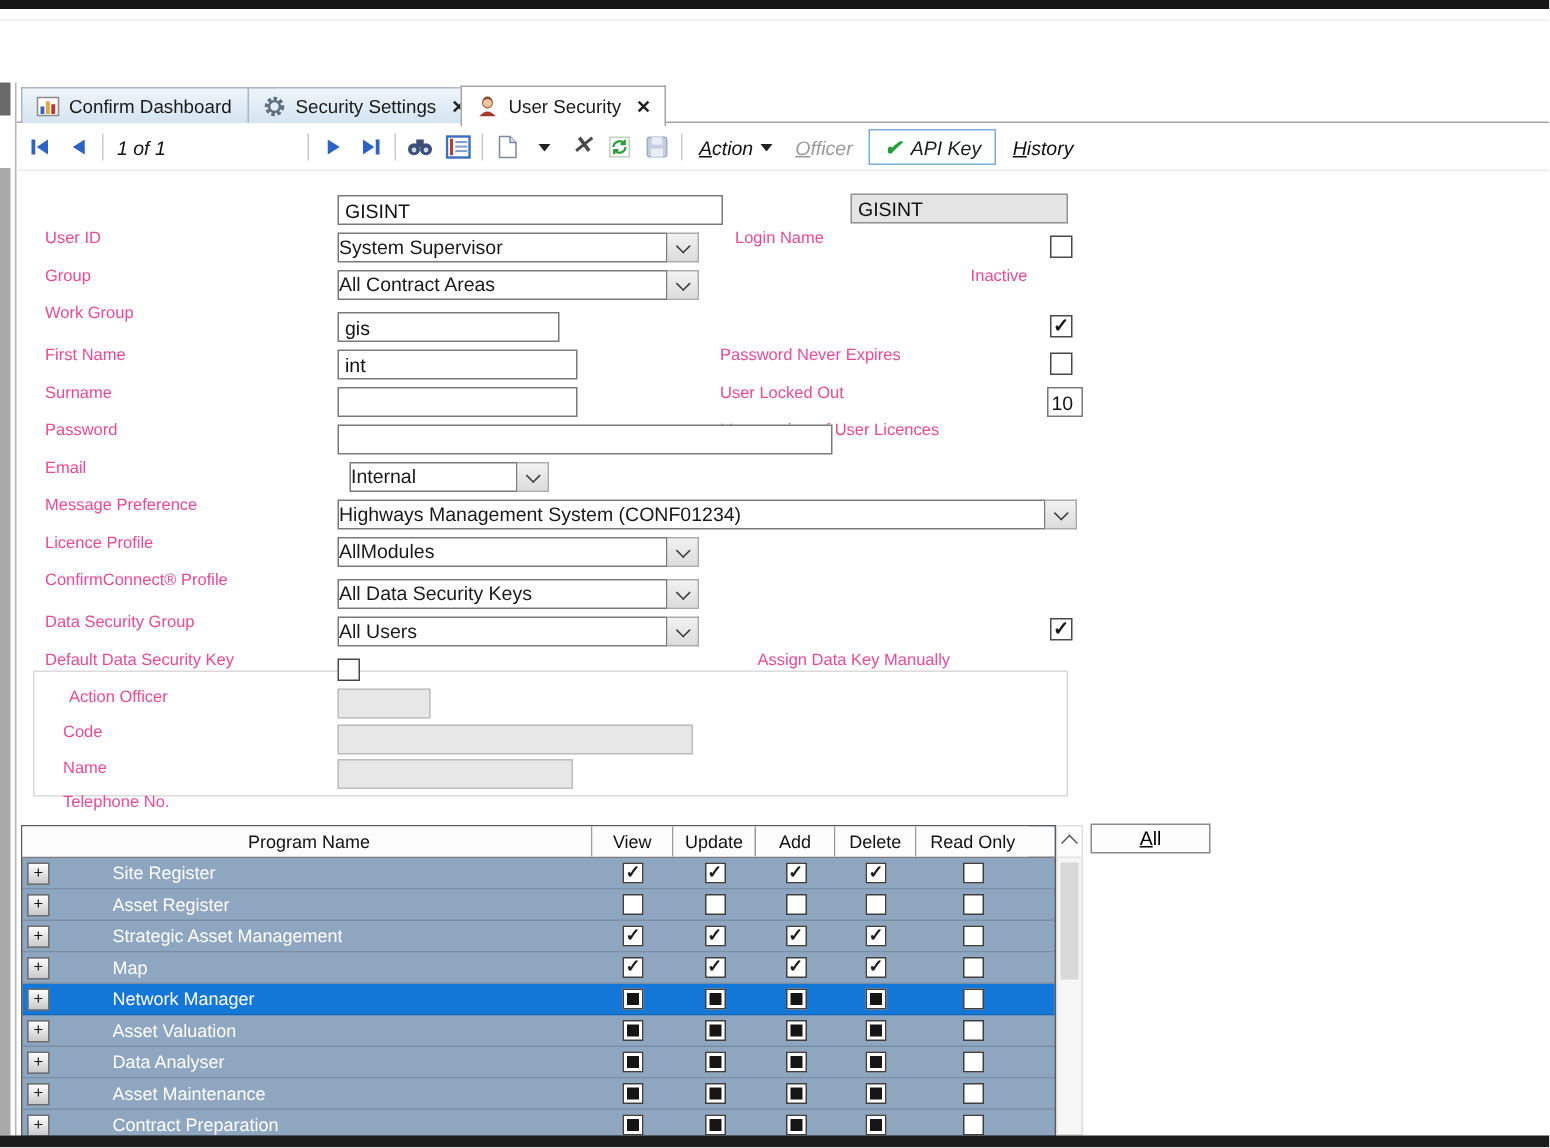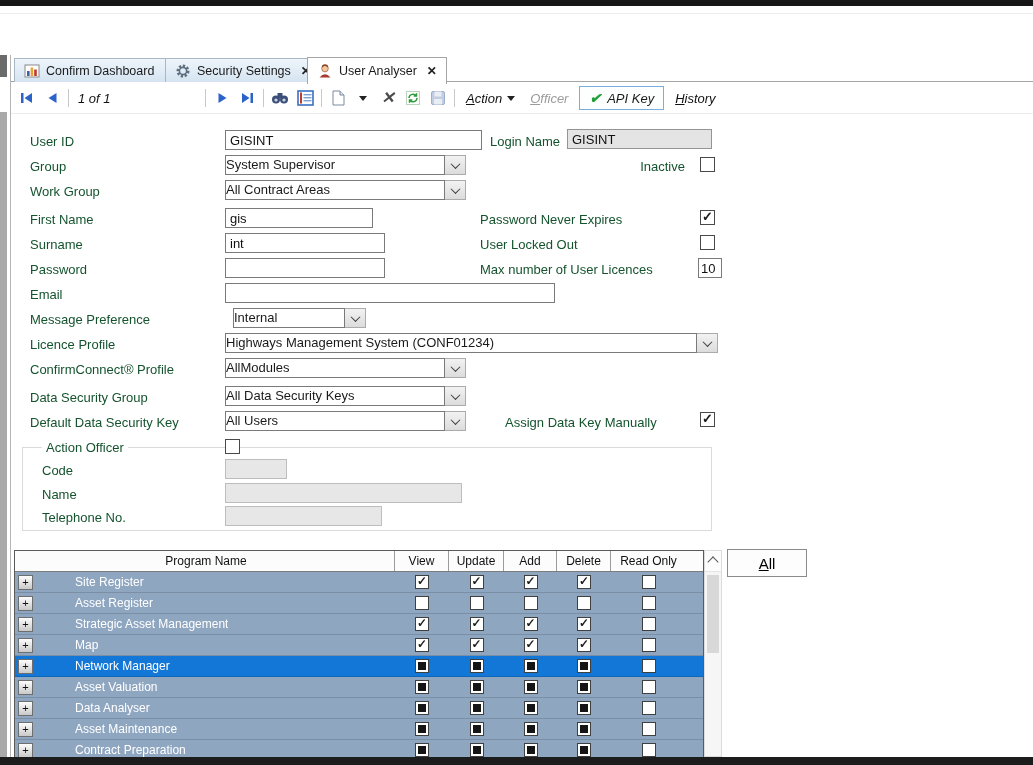--- a/index.html
+++ b/index.html
@@ -30,21 +30,21 @@
   .recpos{min-width:120px;font-size:13px;color:#111;padding-left:2px;}
   .navsvg{display:block;}
   .menu-label{font-size:13px;color:#111;display:flex;align-items:center;gap:5px;padding:2px 4px;}
   .menu-label u{text-decoration:underline;}
   .menu-label.disabled{color:#9b9b9b;}
   .caret-down{width:0;height:0;border-left:4px solid transparent;border-right:4px solid transparent;border-top:5px solid #222;display:inline-block;}
   .apikey-btn{display:flex;align-items:center;gap:6px;border:1px solid #79aede;background:#fdfefe;padding:3px 9px;font-size:13px;}
   .apikey-btn .greencheck{color:#21a038;font-weight:700;font-size:14px;}
   .xglyph{font-size:16px;color:#4a4a4a;font-weight:600;line-height:1;}
   
-  .flabel{position:absolute;font-size:13px;color:#14532d;white-space:nowrap;}
+  .flabel{position:absolute;font-size:11px;color:#ec4899;white-space:nowrap;margin-top:19px;}
   .field{position:absolute;height:20px;border:1px solid #7a7a7a;background:#fff;font-family:"Liberation Sans",sans-serif;
          font-size:13px;padding:0 4px;box-sizing:border-box;color:#111;}
   .field.readonly{background:#e4e4e4;border-color:#949494;}
   .field.disabled{background:#e7e7e7;border-color:#bdbdbd;}
   .combo{position:absolute;height:20px;display:flex;box-sizing:border-box;}
   .combo .cval{flex:1;border:1px solid #7a7a7a;background:#fff;font-size:13px;padding:1px 0;
                white-space:nowrap;overflow:hidden;box-sizing:border-box;}
   .combo .cbtn{width:21px;border:1px solid #ababab;border-left:none;background:linear-gradient(#f2f2f2,#dcdcdc);
                display:flex;align-items:center;justify-content:center;box-sizing:border-box;}
   .chev{display:inline-block;width:6px;height:6px;border-right:1.6px solid #3c3c3c;border-bottom:1.6px solid #3c3c3c;
@@ -67,22 +67,22 @@
             font-size:11px;line-height:13px;text-align:center;color:#111;box-sizing:border-box;flex:0 0 auto;}
   .pname{color:#fff;font-size:12px;white-space:nowrap;overflow:hidden;margin-left:36px;}
   .tcb{position:relative;width:14px;height:14px;border:1px solid #3f3f3f;background:#fff;box-sizing:border-box;}
   .tcb.checked::after{content:"✓";position:absolute;left:1px;top:-2px;font-size:12px;font-weight:700;color:#1c1c1c;}
   .tcb.partial::after{content:"";position:absolute;left:2px;top:2px;width:8px;height:8px;background:#151515;}
   
   .tscroll{left:704px;top:550px;width:18px;height:207px;background:#f6f6f6;border:1px solid #dcdcdc;box-sizing:border-box;}
   .tscroll .upbtn{height:20px;background:#fdfdfd;border-bottom:1px solid #e4e4e4;display:flex;align-items:flex-start;justify-content:center;}
   .up-chev{width:7px;height:7px;border-left:1.6px solid #5a5a5a;border-top:1.6px solid #5a5a5a;transform:rotate(45deg);margin-top:7px;}
   .thumb{margin:3px 2px 0 2px;height:78px;background:#d8d8d8;}
-  .all-btn{position:absolute;left:727px;top:549px;width:80px;height:28px;border:1px solid #8a8a8a;background:#fdfdfd;
-           font-family:"Liberation Sans",sans-serif;font-size:15px;display:flex;align-items:center;justify-content:center;}
+  .all-btn{position:absolute;left:727px;top:549px;width:80px;height:20px;border:1px solid #8a8a8a;background:#fdfdfd;
+           font-family:"Liberation Sans",sans-serif;font-size:13px;display:flex;align-items:flex-start;justify-content:center;}
   .all-btn u{text-decoration:underline;}
 </style>
 </head>
 <body>
 
 <div class="screen">
 
   <div class="abs top-black"></div>
   <div class="abs top-hairline"></div>
   <div class="abs left-strip-dark"></div>
@@ -114,21 +114,21 @@
       <span class="close">✕</span>
     </div>
     <div class="tab active" style="left:296px">
       <span class="tabicon">
         <svg width="16" height="16" viewBox="0 0 16 16">
             <path d="M2.5 14.5 q5.5 -6.5 11 0 z" fill="#a83a2e"></path>
             <circle cx="8" cy="5.6" r="3.3" fill="#f3c6a0" stroke="#9c5a30" stroke-width="0.7"></circle>
             <path d="M4.7 4.6 a3.3 3.3 0 0 1 6.6 0 l-1.2 -0.9 q-2.1 -1.3 -4.2 0 z" fill="#8a4a2a"></path>
           </svg>
       </span>
-      <span>User Analyser</span>
+      <span>User Security</span>
       <span class="close">✕</span>
     </div>
   </div>
 
   <div class="abs toolbar">
     <span class="tbtn">
       <svg class="navsvg" width="14" height="12" viewBox="0 0 14 12">
           <rect x="1" y="1" width="2.5" height="10" fill="#2B63C9"></rect>
           <polygon points="12,1 12,11 4.5,6" fill="#2B63C9"></polygon>
         </svg>

